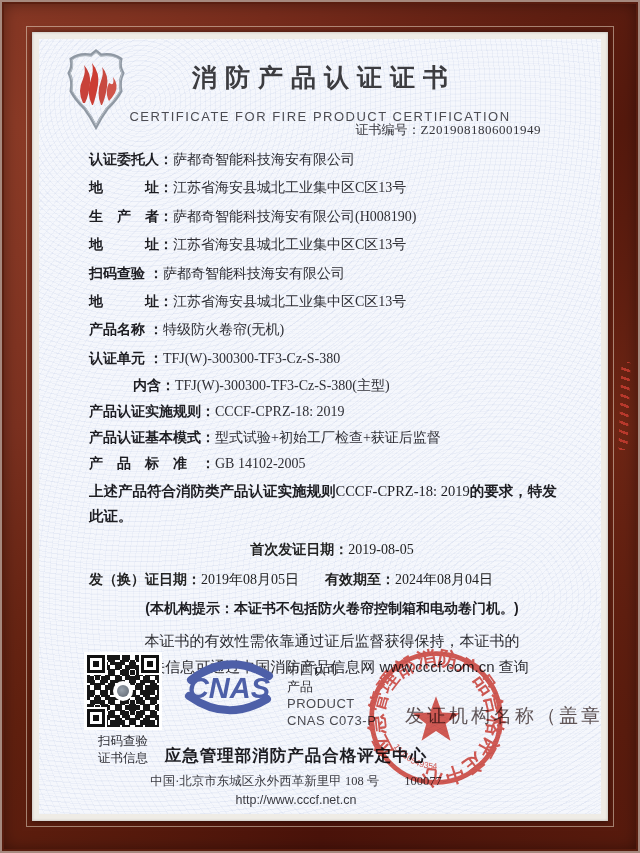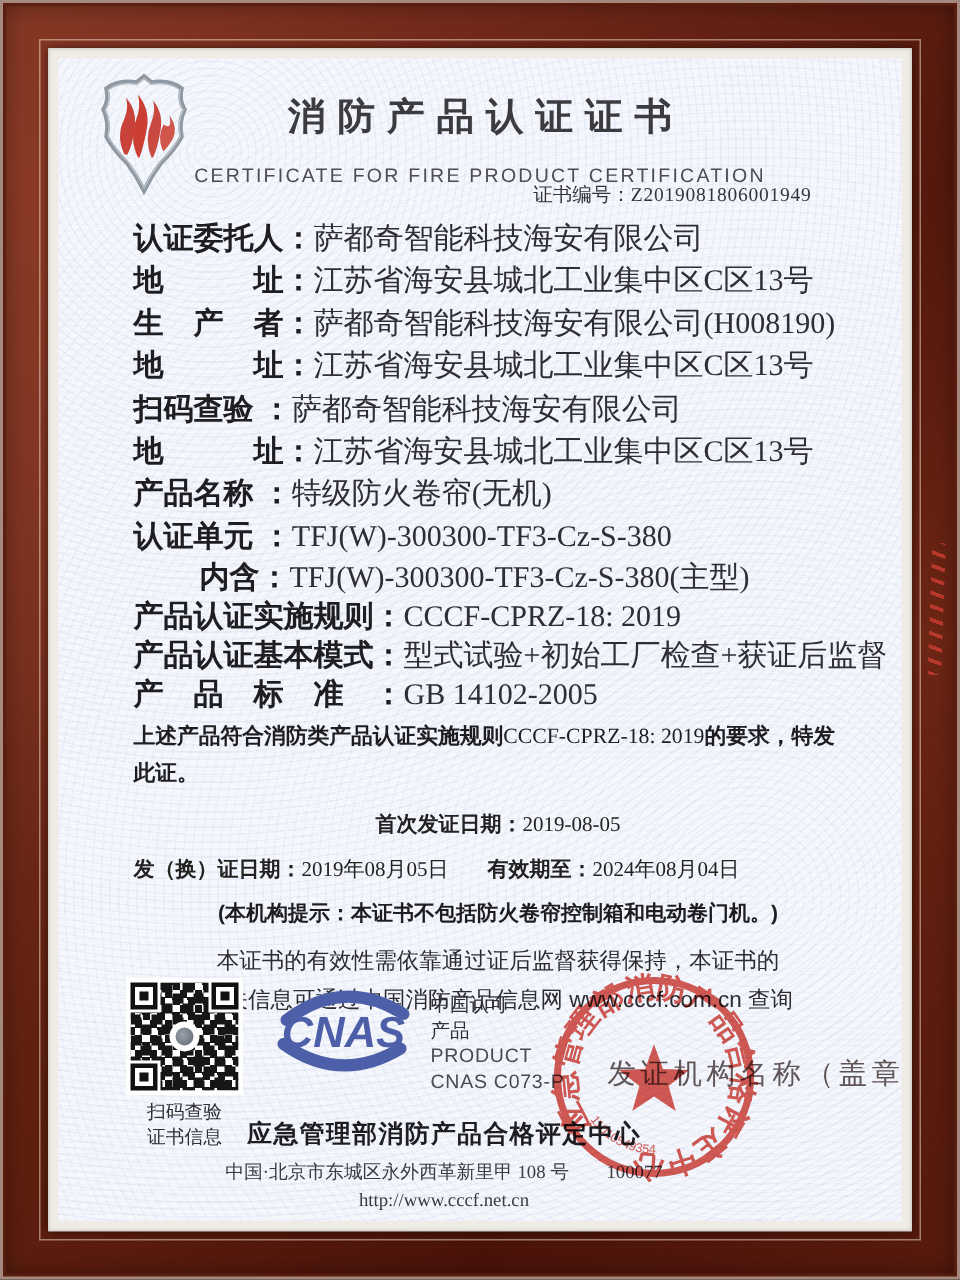--- a/index.html
+++ b/index.html
@@ -42,21 +42,21 @@
   .title { position:absolute; top:22px; left:0; right:0; text-align:center;
     font-size:25px; font-weight:bold; letter-spacing:.32em; color:#3c3c40; text-indent:.32em; }
   .subtitle { position:absolute; top:70px; left:0; right:0; text-align:center;
     font-size:13px; color:#4c4c52; letter-spacing:1.5px; }
   .certno { position:absolute; top:82px; right:60px; font-size:13px; color:#34343a; }
   .certno .lab { font-family:Liberation Serif, serif;margin-top:42px; }
   .certno .val { font-family:"Liberation Serif","DejaVu Serif",serif; letter-spacing:.5px; }
 
   
   .content { position:absolute; left:50px; right:26px; top:106px; color:#222; }
-  .row { height:28.4px; line-height:28.4px; font-size:20px; white-space:nowrap; }
+  .row { height:28.4px; line-height:28.4px; font-size:14px; white-space:nowrap; }
   .row.tight { height:26px; line-height:26px; }
   .row .lab { font-weight:bold; color:#1d1d22; }
   .row .val { font-family:"Liberation Serif","DejaVu Serif",serif; color:#2e2e34; }
   .row.indent { padding-left:44px; }
   .statement { margin-top:3px; font-size:14.5px; line-height:25px; font-weight:bold; color:#1d1d22; }
   .statement .val { font-family:"Liberation Serif","DejaVu Serif",serif; font-weight:normal; }
   .first-issue { margin-top:7px; text-align:center; font-size:14px; height:26px; line-height:26px; }
   .first-issue .lab { font-weight:bold; }
   .first-issue .val { font-family:"Liberation Serif","DejaVu Serif",serif; }
   .issue-line { margin-top:4px; font-size:14px; height:27px; line-height:27px; }
@@ -86,21 +86,21 @@
 
   .seal-label { position:absolute; left:366px; top:664px; font-size:19px; letter-spacing:3px; color:#5f5456;
       font-family:"Liberation Serif","DejaVu Serif",serif; z-index:1; white-space:nowrap; }
   .stamp { position:absolute; left:326px; top:608px; width:142px; height:142px; z-index:2; opacity:.88; mix-blend-mode:multiply; }
 
   .org { position:absolute; left:0; right:0; top:706px; text-align:center; transform:translateX(-24px);
       font-weight:bold; font-size:16.5px; color:#1d1d22; letter-spacing:1px; }
   .address { position:absolute; left:0; right:0; top:734px; text-align:center; transform:translateX(-24px);
       font-size:12.5px; color:#3a3a40; font-family:"Liberation Serif","DejaVu Serif",serif; }
   .website { position:absolute; left:0; right:0; top:754px; text-align:center; transform:translateX(-24px);
-      font-size:12.5px; color:#3a3a40; font-family:Liberation Serif, serif; }
+      font-size:12.5px; color:#3a3a40; font-family:Liberation Sans, sans-serif; }
 
   
   .edge-seal { position:absolute; right:11px; top:362px; width:9px; height:88px; z-index:5;
       background:repeating-linear-gradient(18deg, rgba(205,62,50,.78) 0 2.5px, transparent 2.5px 8.5px);
       border-radius:2px; transform:rotate(2deg); }
 </style>
 </head>
 <body>
 
 <div class="frame">

